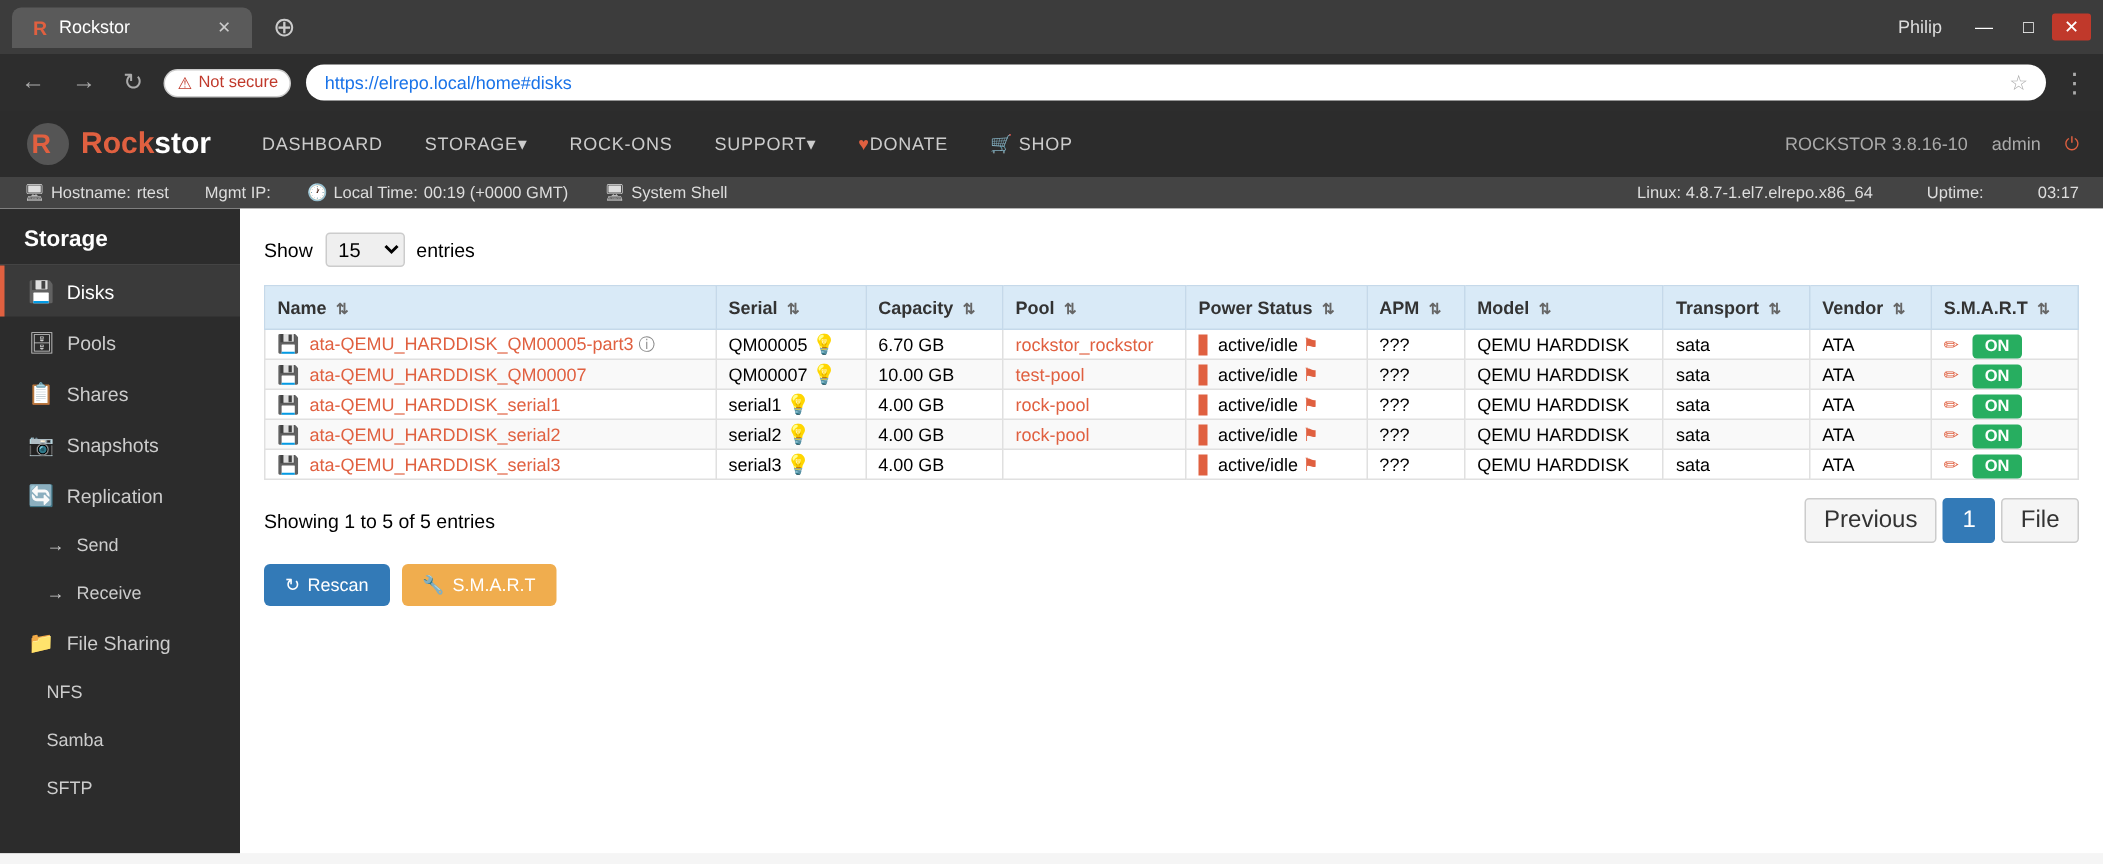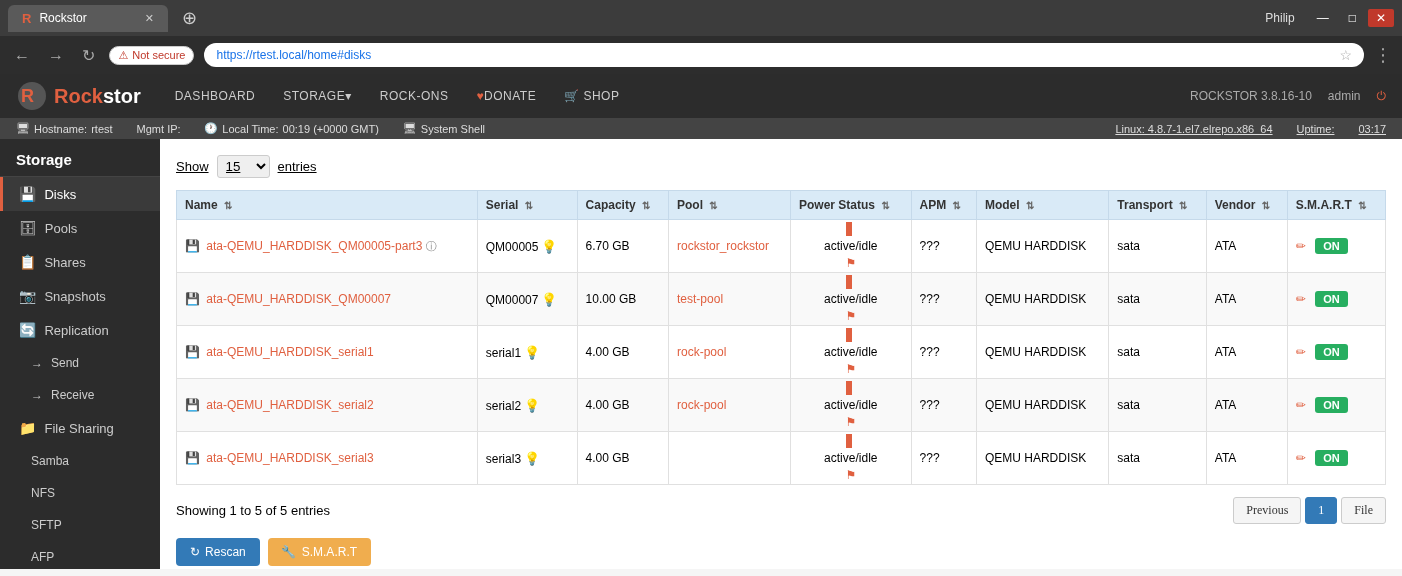--- a/index.html
+++ b/index.html
@@ -154,21 +154,21 @@
     .status-bar {
       background: #444;
       color: #ddd;
       font-size: 11px;
       padding: 4px 16px;
       display: flex;
       align-items: center;
       gap: 24px;
     }
     .status-item { display: flex; align-items: center; gap: 4px; }
-    .status-right { margin-left: auto; display: flex; gap: 24px; text-decoration: underline; }
+    .status-right { margin-left: auto; display: flex; gap: 36px; }
 
     
     .main-layout {
       display: flex;
       height: calc(576px - 36px - 38px - 44px - 28px);
       overflow: hidden;
     }
 
     
     .sidebar {
@@ -212,21 +212,20 @@
       display: flex;
       align-items: center;
       justify-content: space-between;
       margin-bottom: 12px;
     }
     .show-entries {
       display: flex;
       align-items: center;
       gap: 8px;
       font-size: 13px;
-      text-decoration: underline;
     }
     .show-entries select {
       padding: 2px 4px;
       border: 1px solid #ccc;
       border-radius: 3px;
     }
     .search-area {
       display: flex;
       align-items: center;
       gap: 8px;
@@ -265,21 +264,21 @@
     .disk-icon { color: #c0392b; margin-right: 3px; }
     .link { color: #e06040; cursor: pointer; text-decoration: none; }
     .power-bar {
       display: inline-block;
       width: 6px;
       height: 14px;
       background: #e06040;
       margin-right: 4px;
       vertical-align: middle;
     }
-    .power-status { display: flex; align-items: center; gap: 3px; flex-direction: column; }
+    .power-status { display: flex; align-items: center; gap: 3px; }
     .edit-icon { color: #e06040; cursor: pointer; margin-right: 6px; }
     .smart-badge {
       background: #27ae60;
       color: #fff;
       padding: 2px 8px;
       border-radius: 3px;
       font-size: 11px;
       font-weight: bold;
     }
     .bulb-icon { color: #f39c12; font-size: 13px; }
@@ -291,23 +290,22 @@
       justify-content: space-between;
       margin-top: 12px;
     }
     .pagination { display: flex; gap: 4px; align-items: center; }
     .page-btn {
       padding: 5px 12px;
       border: 1px solid #ccc;
       border-radius: 3px;
       background: #f5f5f5;
       cursor: pointer;
-      font-size: 12px;
+      font-size: 16px;
       color: #333;
-      font-family: Liberation Serif, serif;
     }
     .page-btn.active { background: #337ab7; color: #fff; border-color: #337ab7; }
 
     
     .action-buttons {
       display: flex;
       gap: 8px;
       margin-top: 14px;
     }
     .btn-primary {
@@ -355,39 +353,40 @@
 
 <div class="browser-addressbar">
   <span class="nav-btn">←</span>
   <span class="nav-btn">→</span>
   <span class="nav-btn">↻</span>
   <div class="security-badge">
     <span>⚠</span>
     <span>Not secure</span>
   </div>
   <div class="url-bar">
-    <span>https://rtest.local/home#disks</span>
+    <span>https://elrepo.local/home#disks</span>
     <div class="url-actions">
       <span class="url-action">☆</span>
     </div>
   </div>
   <span class="url-action" style="color:#aaa; font-size:18px; cursor:pointer;">⋮</span>
 </div>
 
 <div class="app-navbar">
   <div class="app-logo">
     <svg class="logo-icon" viewBox="0 0 32 32">
       <circle cx="16" cy="16" r="14" fill="#555"></circle>
       <text x="5" y="22" font-size="18" fill="#e06040" font-weight="bold">R</text>
     </svg>
     <span class="logo-text"><span style="color:#e06040">Rock</span>stor</span>
   </div>
   <span class="nav-item">DASHBOARD</span>
   <span class="nav-item has-dropdown">STORAGE</span>
   <span class="nav-item">ROCK-ONS</span>
+  <span class="nav-item has-dropdown">SUPPORT</span>
   <span class="nav-item"><span style="color:#e06040">♥</span> DONATE</span>
   <span class="nav-item">🛒 SHOP</span>
   <div class="nav-right">
     <span>ROCKSTOR 3.8.16-10</span>
     <span>admin</span>
     <span style="color:#e06040; cursor:pointer;">⏻</span>
   </div>
 </div>
 
 <div class="status-bar">
@@ -445,30 +444,27 @@
     </div>
     <div class="sidebar-item sub">
       <span>→</span>
       <span>Receive</span>
     </div>
     <div class="sidebar-item">
       <span class="sidebar-icon">📁</span>
       <span>File Sharing</span>
     </div>
     <div class="sidebar-item sub">
+      <span>NFS</span>
+    </div>
+    <div class="sidebar-item sub">
       <span>Samba</span>
-    </div>
-    <div class="sidebar-item sub">
-      <span>NFS</span>
     </div>
     <div class="sidebar-item sub">
       <span>SFTP</span>
-    </div>
-    <div class="sidebar-item sub">
-      <span>AFP</span>
     </div>
   </div>
 
   <div class="content-area">
 
     <div class="table-controls">
       <div class="show-entries">
         <span>Show</span>
         <select>
           <option>15</option>

